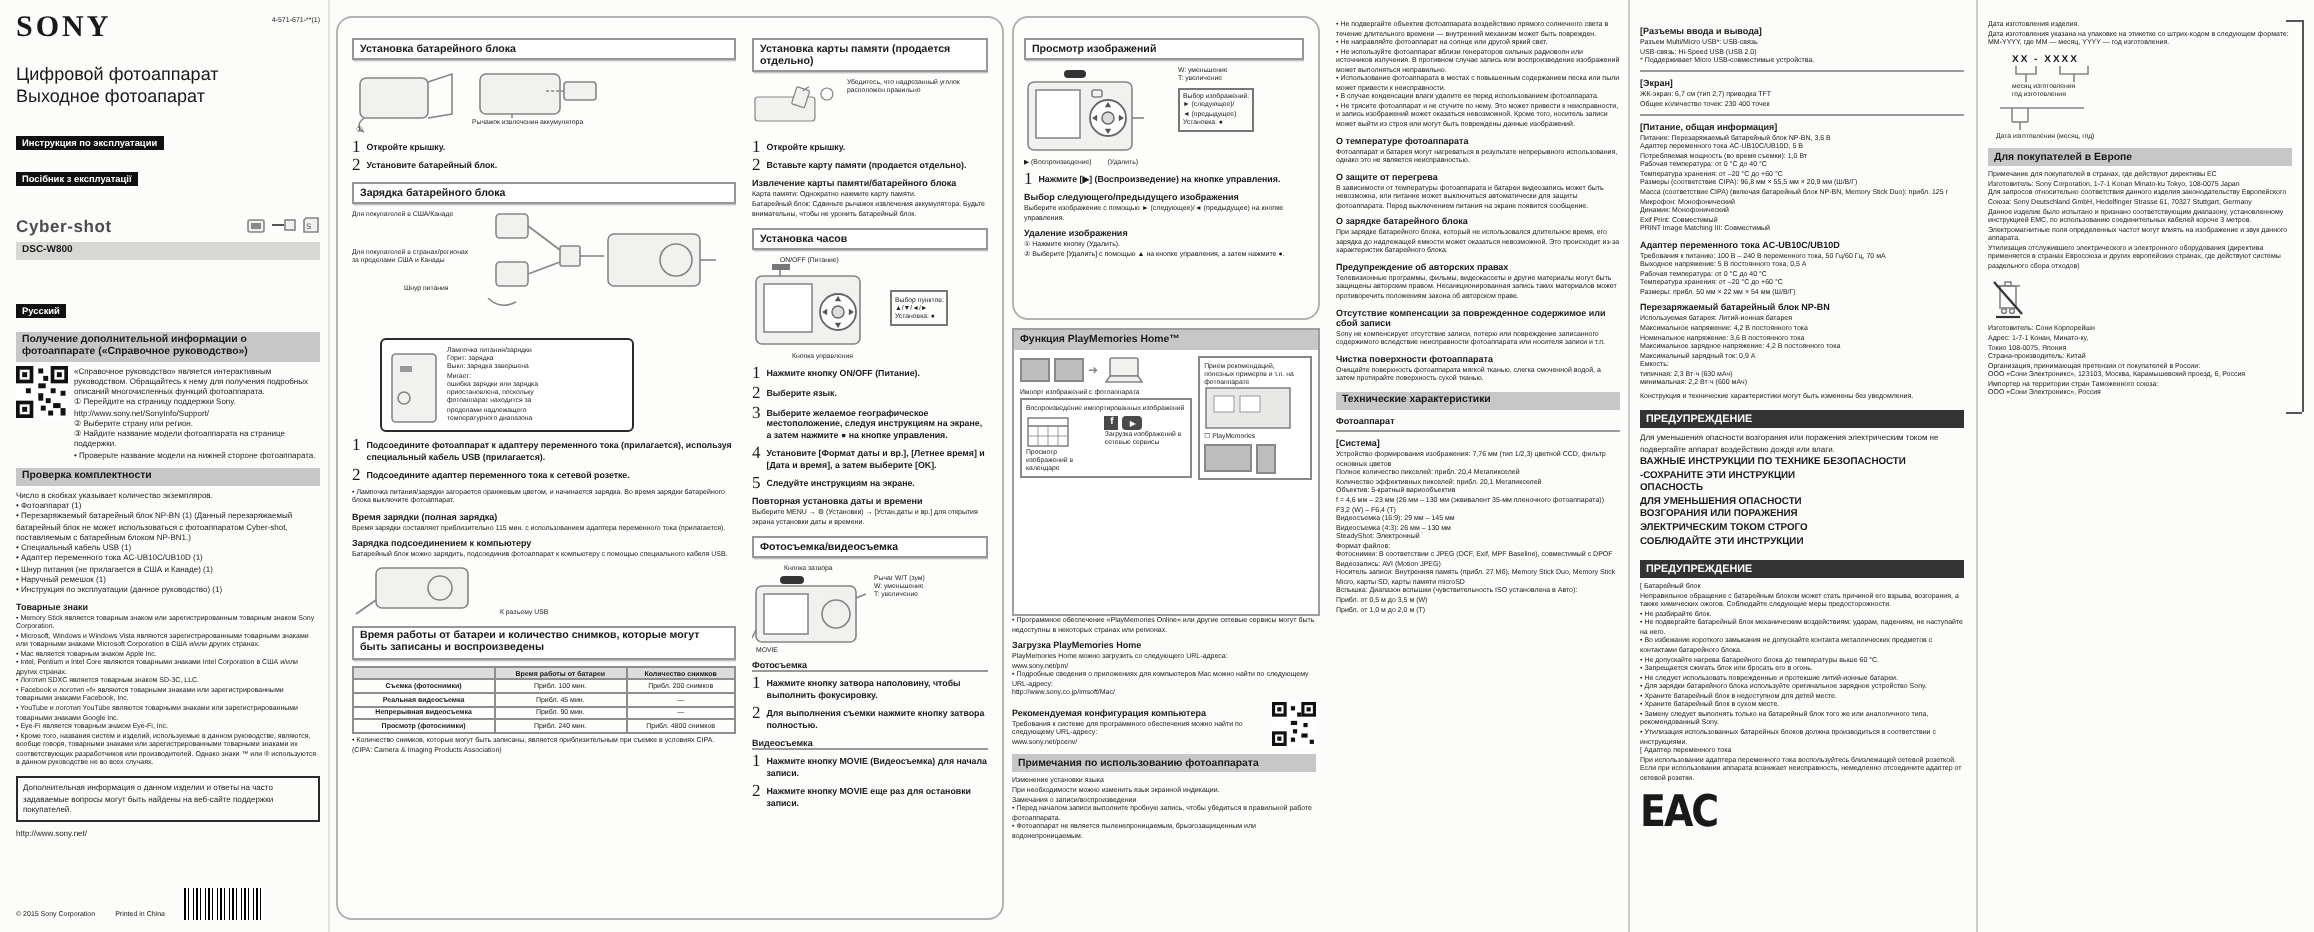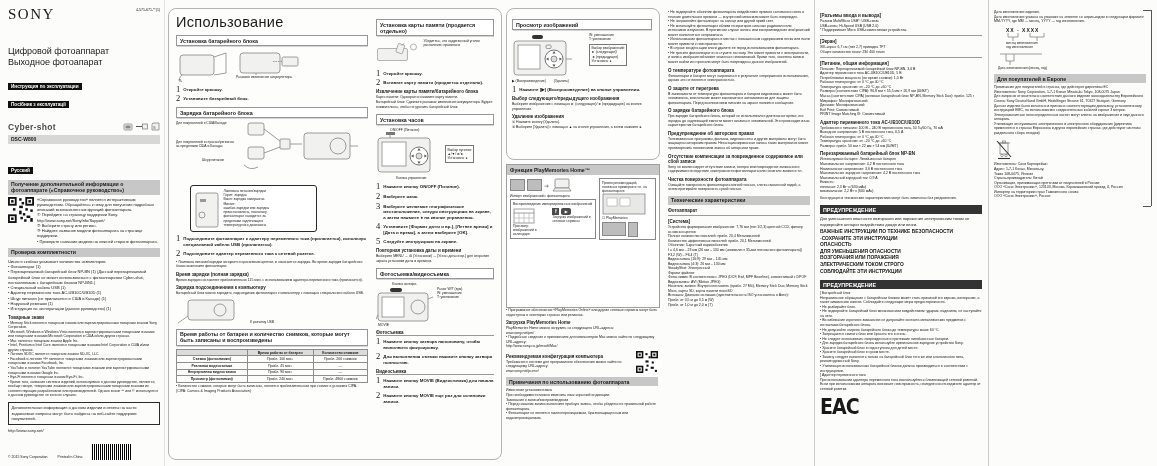--- a/index.html
+++ b/index.html
@@ -22,21 +22,21 @@
   .warn-h{background:#333;color:#fff;font-weight:bold;font-size:5.4px;padding:1.5px 3px;margin:5px 0 2px;}
   .caps{font-size:4.9px;font-weight:bold;line-height:1.35;}
   .roundbox{position:absolute;border:1px solid #b3b3b3;border-radius:8px;background:#fdfdfc;}
   .vr{position:absolute;width:0;border-left:0.6px solid #cccccc;top:0;bottom:0;}
   .hr{border:0;border-top:0.5px solid #9b9b9b;margin:2.5px 0;}
   table.lt{border-collapse:collapse;width:100%;margin-top:1px;}
   table.lt th,table.lt td{border:0.5px solid #8e8e8e;font-size:3.5px;padding:0.8px 1.5px;
       text-align:center;line-height:1.15;}
   table.lt th{background:#dcdcdc;}
   td.rowlabel{text-align:left;font-weight:bold;}
-  .sony{font-family:"Liberation Serif",serif;font-weight:normal;font-size:15px;letter-spacing:1.5px;text-align:right;}
+  .sony{font-family:"Liberation Serif",serif;font-weight:bold;font-size:15px;letter-spacing:1.5px;text-align:right;}
   .cyber{font-weight:bold;font-size:8.5px;color:#4d4d4d;letter-spacing:0.3px;}
   .modelbar{background:#d7d7d5;font-weight:bold;font-size:5px;padding:1.5px 3px;margin:3px 0;}
   .note-box{border:0.8px solid #2a2a2a;padding:2.5px;margin-top:4px;}
   .callout{border:0.8px solid #2a2a2a;border-radius:3px;padding:2.5px;display:flex;gap:4px;
            background:#fff;margin:2px 0 2px 14px;width:120px;}
   .pmbox{border:0.8px solid #9e9e9e;background:#fff;}
   .pm-title{background:#c7c7c7;font-weight:bold;font-size:5.2px;padding:1.8px 3px;}
   .thumb{background:#bdbdbd;border:0.5px solid #888;}
   .barcode{width:40px;height:16px;background:repeating-linear-gradient(90deg,
      #000 0,#000 1px,#fff 1px,#fff 2px,#000 2px,#000 2.6px,#fff 2.6px,#fff 4.4px,
@@ -50,21 +50,21 @@
 </head>
 <body>
 
 <div class="page">
 
   <div class="abs" style="left:8px;top:6px;width:152px;height:454px;">
     <div style="display:flex;justify-content:space-between;align-items:flex-start;">
       <div class="sony">SONY</div>
       <div class="t35" style="margin-top:2px;">4-571-671-**(1)</div>
     </div>
-    <div style="font-size:9px;margin-top:23px;line-height:1.25;">Цифровой фотоаппарат</div>
+    <div style="font-size:9px;margin-top:9px;line-height:1.25;">Цифровой фотоаппарат</div>
     <div style="font-size:9px;line-height:1.25;">Выходное фотоапарат</div>
     <div style="margin-top:5px;">
       <span class="badge">Инструкция по эксплуатации</span><br>
       <span class="badge">Посібник з експлуатації</span>
     </div>
     <div style="display:flex;justify-content:space-between;align-items:center;margin-top:12px;">
       <div class="cyber">Cyber-shot</div>
       <div style="display:flex;gap:3px;align-items:center;">
         <svg width="10" height="8" viewBox="0 0 10 8">
             <rect x="1" y="1" width="8" height="6" rx="1" class="fillart"></rect>
@@ -148,21 +148,20 @@
     <div class="t35">© 2015 Sony Corporation</div>
     <div class="t35">Printed in China</div>
     <div class="barcode"></div>
   </div>
 
   <div class="vr" style="left:164px;border-left-color:#e2e2e0;"></div>
 
   <div class="roundbox" style="left:168px;top:8px;width:332px;height:450px;"></div>
 
   <div class="abs" style="left:176px;top:14px;width:192px;height:440px;overflow:hidden;">
-    <div style="font-size:14.5px;letter-spacing:0.3px;margin-bottom:2px;">Использование</div>
 
     <div class="sub-hdr">Установка батарейного блока</div>
     <div style="display:flex;gap:8px;align-items:flex-start;">
       <svg width="52" height="34" viewBox="0 0 52 34">
         <rect x="4" y="6" width="34" height="20" rx="3" class="fillart"></rect>
         <path d="M38 8 L50 4 L50 24 L38 26" class="lineart"></path>
         <path d="M6 26 q-5 4 0 7" class="lineart"></path>
         <text x="2" y="33" font-size="4" fill="#444">①</text>
       </svg>
       <div>

